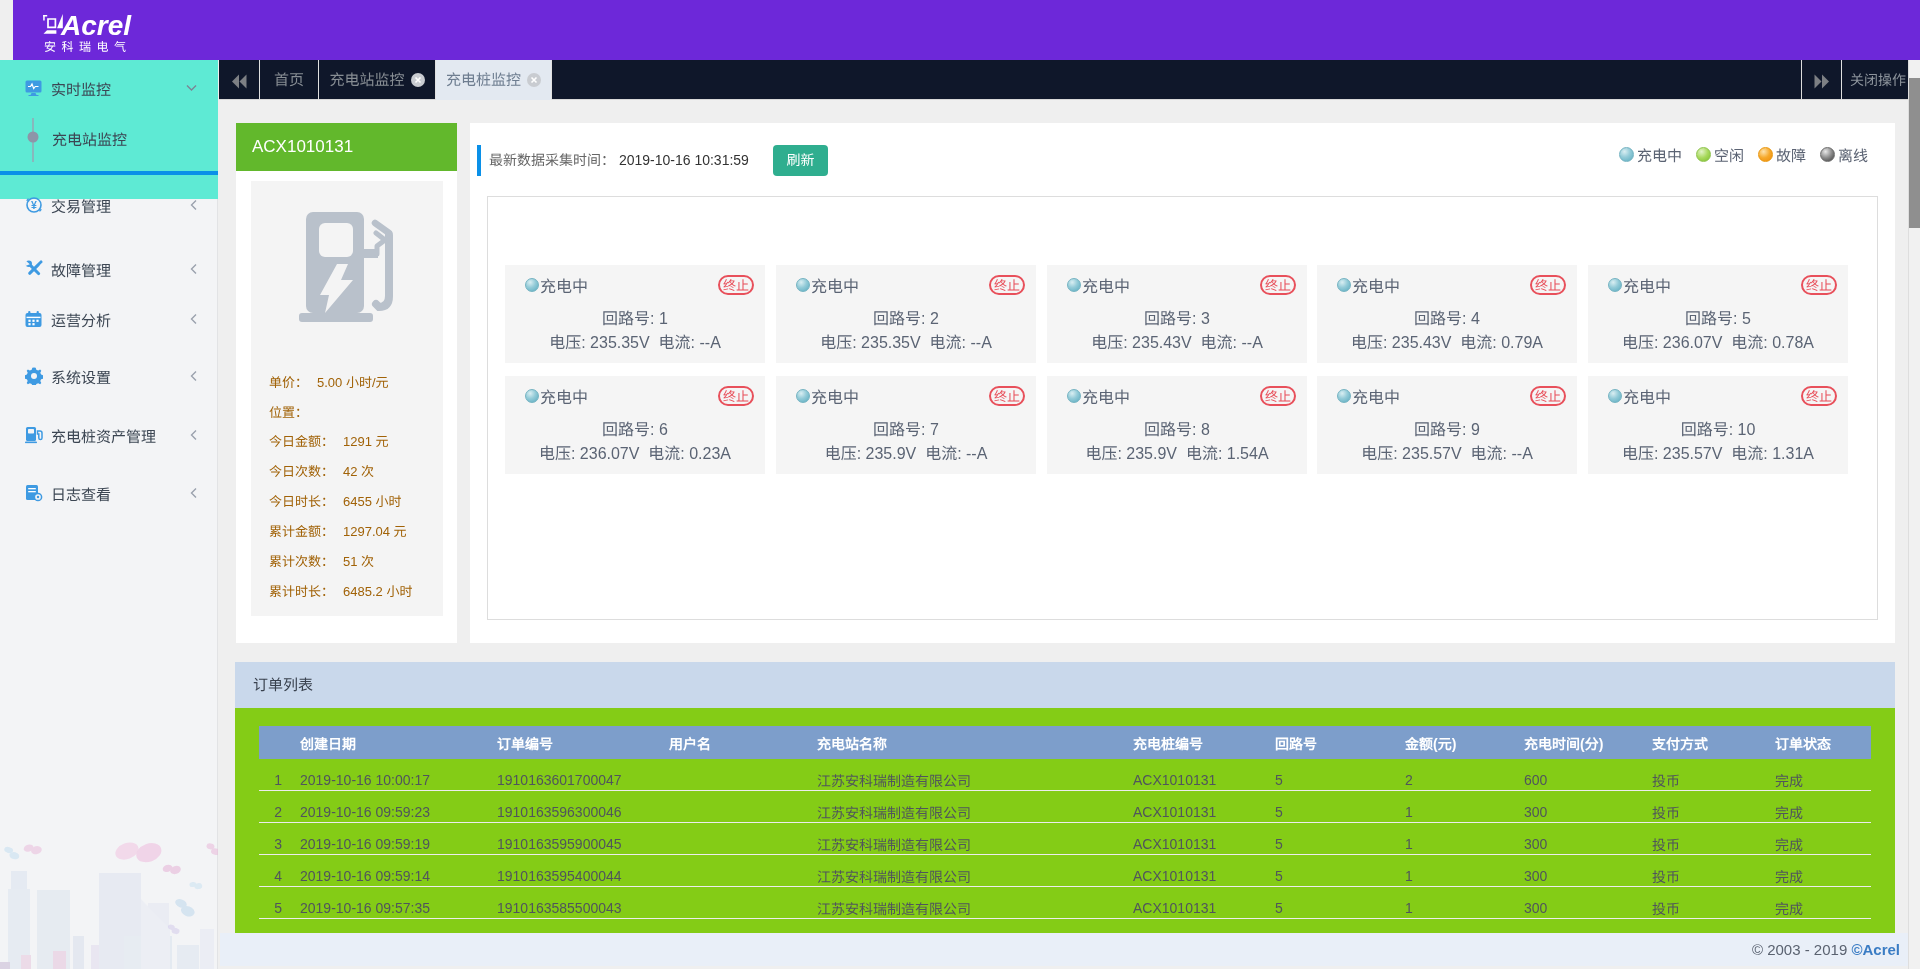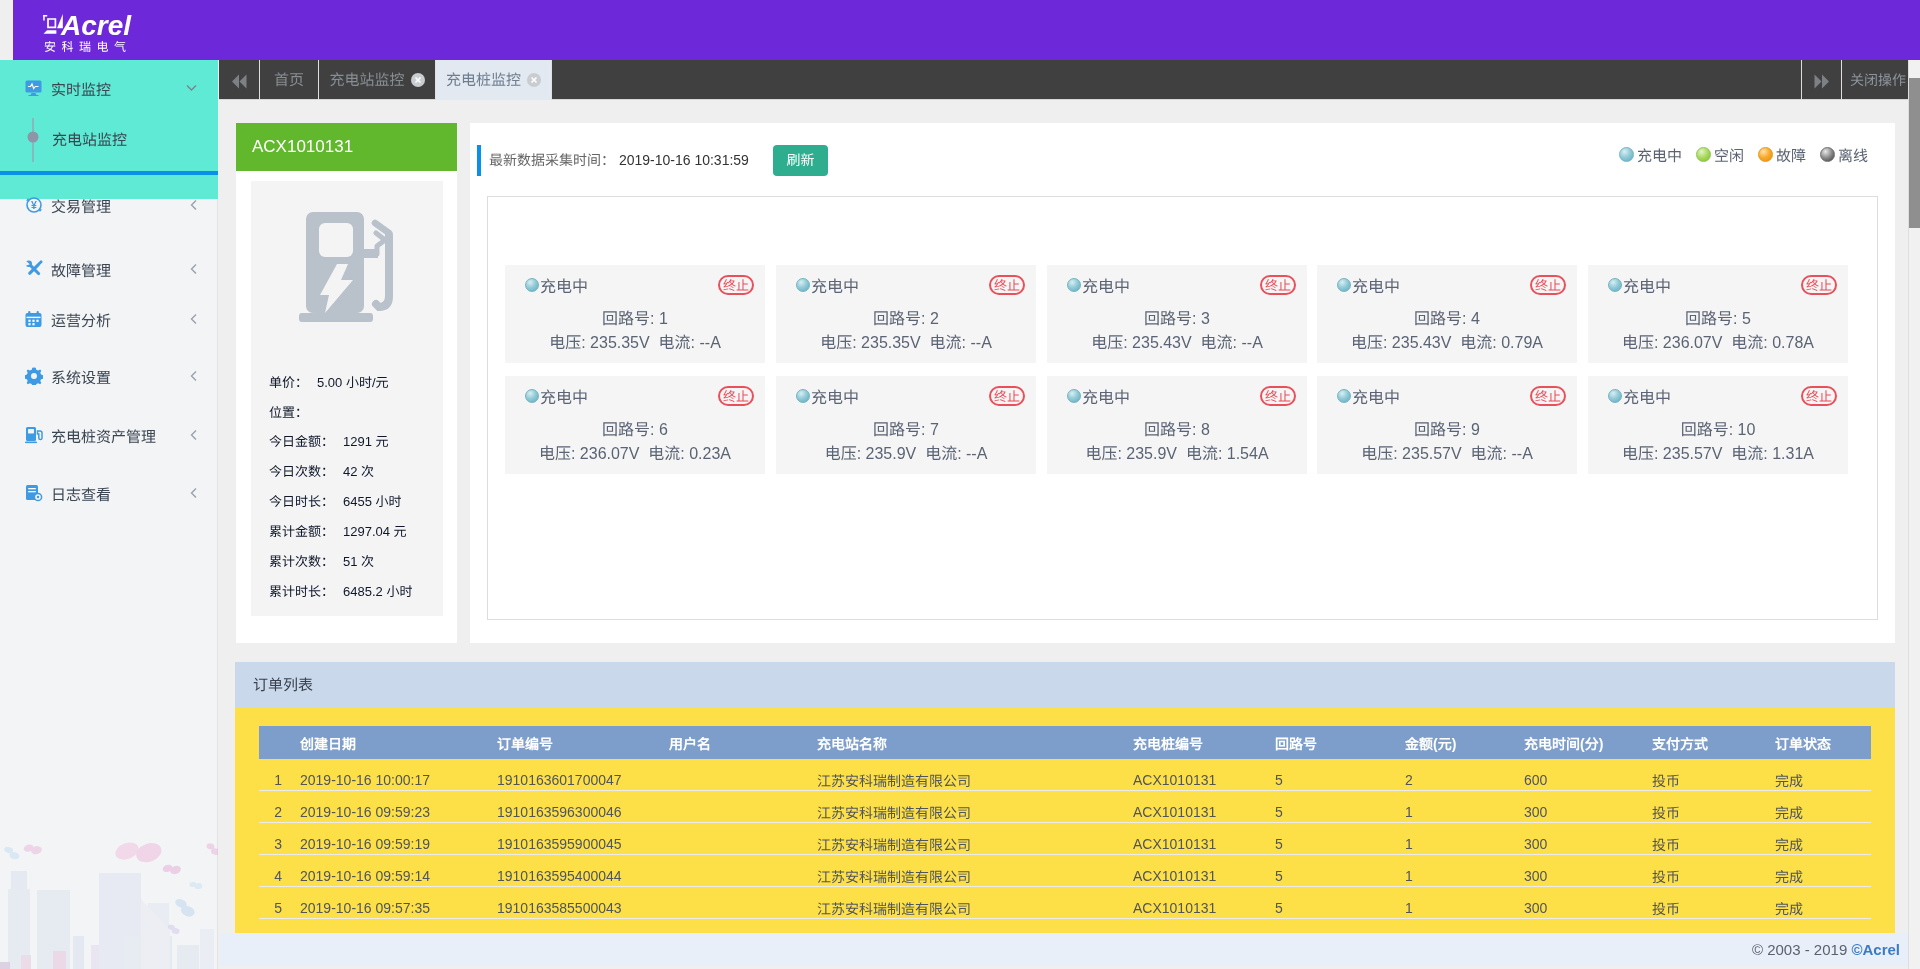--- a/index.html
+++ b/index.html
@@ -15,27 +15,27 @@
 #topright{position:absolute;right:17px;top:0;height:60px;display:flex;align-items:center;color:#fff;font-size:16px;}
 
 #sidebar{position:absolute;left:0;top:60px;width:218px;height:909px;background:#f3f4f6;border-right:1px solid #e2e3e5;}
 #sbtop{position:absolute;left:0;top:0;width:218px;height:139px;background:#5eead4;}
 #sbdivider{position:absolute;left:0;top:111px;width:218px;height:4px;background:#0a90e8;}
 .mitem{position:absolute;left:0;width:218px;height:34px;}
 .mitem .mico{position:absolute;left:25px;top:50%;transform:translateY(-50%);}
 .mitem .mtxt{position:absolute;left:51px;top:50%;transform:translateY(-50%);font-size:15px;color:#3c4653;white-space:nowrap;}
 .mitem .chev{position:absolute;right:21px;top:50%;transform:translateY(-50%);}
 
-#tabbar{position:absolute;left:219px;top:60px;width:1701px;height:40px;background:#404040;border-bottom:1px solid #d8d8d8;}
+#tabbar{position:absolute;left:219px;top:60px;width:1701px;height:40px;background:#0f172a;border-bottom:1px solid #d8d8d8;}
 .tab{position:absolute;top:0;height:40px;line-height:40px;font-size:15px;color:#878d93;text-align:center;border-right:1px solid #e0e0e0;}
 
 #leftcard{position:absolute;left:236px;top:123px;width:221px;height:520px;background:#fff;}
 #lchead{position:absolute;left:0;top:0;width:221px;height:48px;background:#62b82c;color:#fff;font-size:17px;line-height:48px;padding-left:16px;}
 #lcgray{position:absolute;left:15px;top:58px;width:192px;height:435px;background:#f4f4f4;}
-.stat{position:absolute;left:18px;height:30px;line-height:30px;font-size:13px;color:#0f172a;white-space:nowrap;}
+.stat{position:absolute;left:18px;height:30px;line-height:30px;font-size:13px;color:#a16207;white-space:nowrap;}
 .stat .v{margin-left:9px;}
 #rightpanel{position:absolute;left:470px;top:123px;width:1425px;height:520px;background:#fff;}
 #bluebar{position:absolute;left:7px;top:22px;width:4px;height:31px;background:#0a90e8;}
 #refreshtime{position:absolute;left:19px;top:22px;height:31px;line-height:31px;font-size:14px;color:#666;white-space:nowrap;}
 #refreshtime b{font-weight:normal;color:#333;}
 #refreshbtn{position:absolute;left:303px;top:22px;width:55px;height:31px;background:#2fae8f;border-radius:4px;color:#fff;font-size:14px;text-align:center;line-height:31px;}
 .lgd{position:absolute;top:17px;height:28px;display:flex;align-items:center;font-size:15px;color:#5b6373;}
 .ball{width:15px;height:15px;border-radius:50%;margin-right:3px;}
 .b1{background:radial-gradient(circle at 35% 28%,#d9eef2 0%,#93cbd8 45%,#5aabbf 100%);border:1px solid #74b3c2;}
 .b2{background:radial-gradient(circle at 35% 28%,#e2f3c8 0%,#a8d95c 50%,#7cbe2e 100%);border:1px solid #8ec34d;}
@@ -44,21 +44,21 @@
 #databox{position:absolute;left:17px;top:73px;width:1391px;height:424px;border:1px solid #ddd;background:#fff;}
 #dbhead{position:absolute;left:0;top:0;width:100%;height:48px;background:#edf2e9;border-bottom:1px solid #ddd;line-height:47px;padding-left:5px;font-size:14px;color:#555;}
 .ccard{position:absolute;width:260px;height:98px;background:#f5f5f5;font-size:16px;color:#5b6474;}
 .ccard .row1{position:absolute;left:20px;top:11px;height:18px;display:flex;align-items:center;}
 .ccard .dot{width:14px;height:14px;border-radius:50%;margin-right:1px;background:radial-gradient(circle at 35% 28%,#d9eef2 0%,#93cbd8 45%,#5aabbf 100%);border:1px solid #74b3c2;}
 .ccard .stop{position:absolute;right:11px;top:10px;width:36px;height:20px;border:2px solid #e8505b;border-radius:12px;color:#e8505b;font-size:13px;text-align:center;line-height:17px;}
 .ccard .mid{position:absolute;left:0;top:40px;width:100%;text-align:center;}
 .ccard .bot{position:absolute;left:0;top:64px;width:100%;text-align:center;}
 
 #orderband{position:absolute;left:235px;top:662px;width:1660px;height:46px;background:#c9d8eb;line-height:46px;padding-left:18px;font-size:15px;color:#39414e;}
-#orderbody{position:absolute;left:235px;top:708px;width:1660px;height:225px;background:#fde047;}
+#orderbody{position:absolute;left:235px;top:708px;width:1660px;height:225px;background:#84cc16;}
 #ordertable{position:absolute;left:24px;top:18px;width:1612px;border-collapse:collapse;table-layout:fixed;font-size:14px;color:#50555c;}
 #ordertable th{background:#7d9ecb;color:#fff;font-weight:bold;height:33px;text-align:left;padding:0 0 0 5px;}
 #ordertable td{height:23px;border-bottom:1px solid #ececec;padding:11px 0 0 5px;}
 #ordertable td.num{text-align:right;padding-right:13px;}
 
 #footer{position:absolute;left:220px;top:933px;width:1700px;height:33px;background:#e9eff8;line-height:33px;text-align:right;padding-right:20px;font-size:15px;color:#5a6270;}
 #footer a{color:#3a7cc4;text-decoration:none;font-weight:bold;}
 #sbtrack{position:absolute;left:1908px;top:60px;width:12px;height:909px;background:#f1f1f1;border-left:1px solid #dedede;}
 #sbthumb{position:absolute;left:1909px;top:78px;width:11px;height:150px;background:#8f8f8f;}
 </style>

